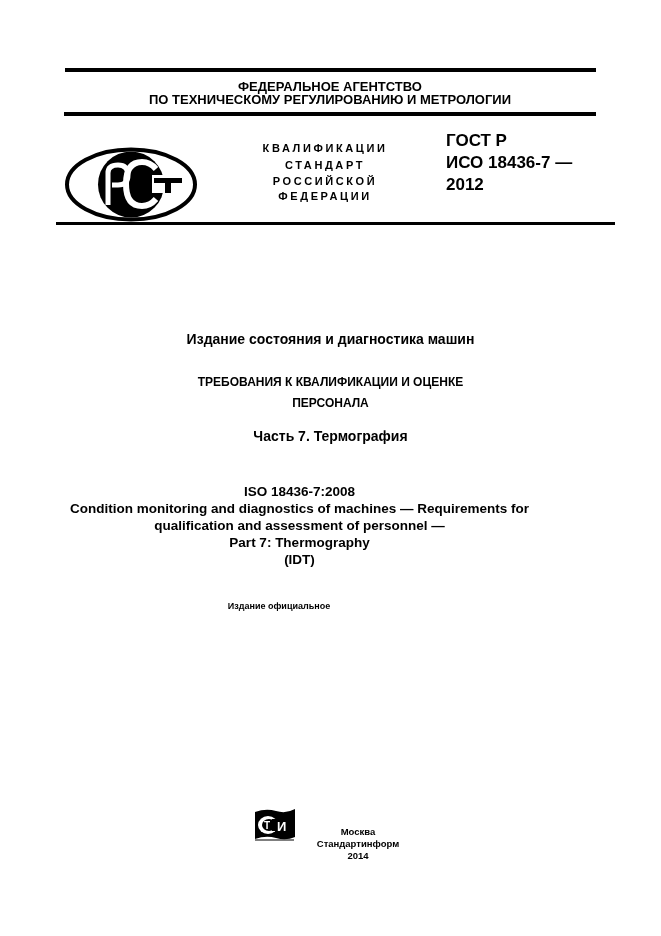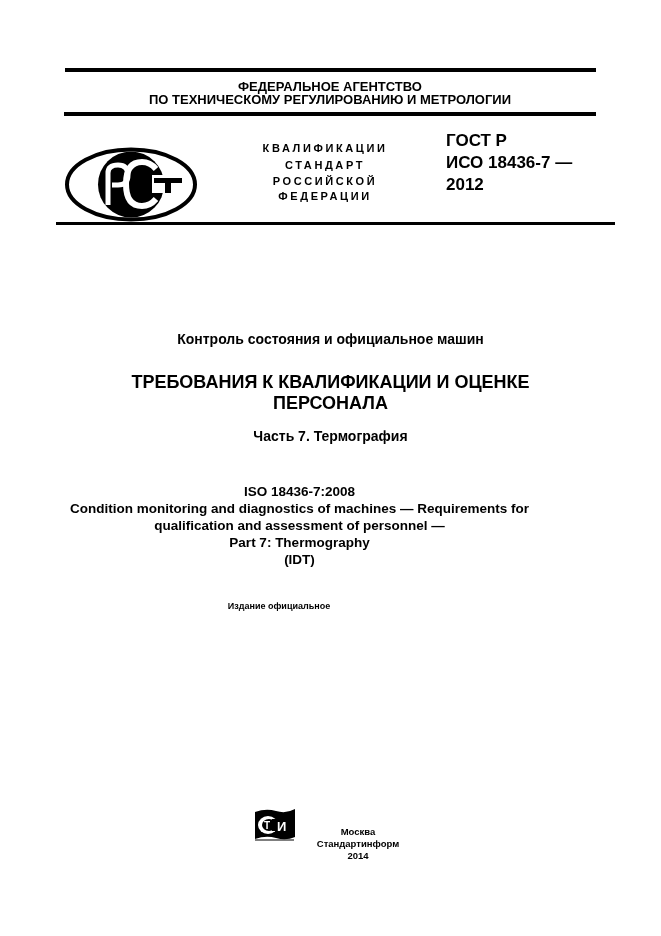--- a/index.html
+++ b/index.html
@@ -6,21 +6,21 @@
   body { width: 661px; height: 936px; position: relative; overflow: hidden;
          font-family: "Liberation Sans", sans-serif; color: #000; }
   .abs { position: absolute; }
   .rule { position: absolute; background: #000; }
   .center { text-align: center; }
   .agency { left: 64px; width: 532px; top: 80px; font-size: 13px; font-weight: bold; line-height: 13px; }
   .nat { left: 240px; width: 170px; top: 140px; font-size: 11px; font-weight: bold; letter-spacing: 2.6px; line-height: 17px; text-align: center; }
   .nat .l3 { line-height: 15px; }
   .gost { left: 446px; top: 130px; font-size: 17px; font-weight: bold; line-height: 22px; }
   .subj { left: 0; width: 661px; top: 331px; font-size: 14px; font-weight: bold; }
-  .title { left: 0; width: 661px; top: 372px; font-size: 18px; font-weight: bold; line-height: 21px; }
+  .title { left: 0; width: 661px; top: 372px; font-size: 12px; font-weight: bold; line-height: 21px; }
   .part { left: 0; width: 661px; top: 428px; font-size: 14px; font-weight: bold; }
   .iso { left: 0; width: 599px; top: 483px; font-size: 13.5px; font-weight: bold; line-height: 17px; }
   .official { left: 0; width: 558px; top: 601px; font-size: 9px; font-weight: bold; }
   .pub { left: 308px; width: 100px; top: 806px; font-size: 9.5px; font-weight: bold; line-height: 12px; text-align: center; margin-top: 20px; }
 </style>
 </head>
 <body>
 
 <div class="rule" style="left:65px; top:68px; width:531px; height:4px;"></div>
 <div class="center abs agency">
@@ -52,21 +52,21 @@
 </div>
 
 <div class="abs gost">
   <div>ГОСТ Р</div>
   <div>ИСО 18436-7 —</div>
   <div>2012</div>
 </div>
 
 <div class="rule" style="left:56px; top:222px; width:559px; height:3px;"></div>
 
-<div class="abs center subj">Контроль состояния и официальное машин</div>
+<div class="abs center subj">Издание состояния и диагностика машин</div>
 <div class="abs center title">
   <div>ТРЕБОВАНИЯ К КВАЛИФИКАЦИИ И ОЦЕНКЕ</div>
   <div>ПЕРСОНАЛА</div>
 </div>
 <div class="abs center part">Часть 7. Термография</div>
 
 <div class="abs center iso">
   <div>ISO 18436-7:2008</div>
   <div>Condition monitoring and diagnostics of machines — Requirements for</div>
   <div>qualification and assessment of personnel —</div>

